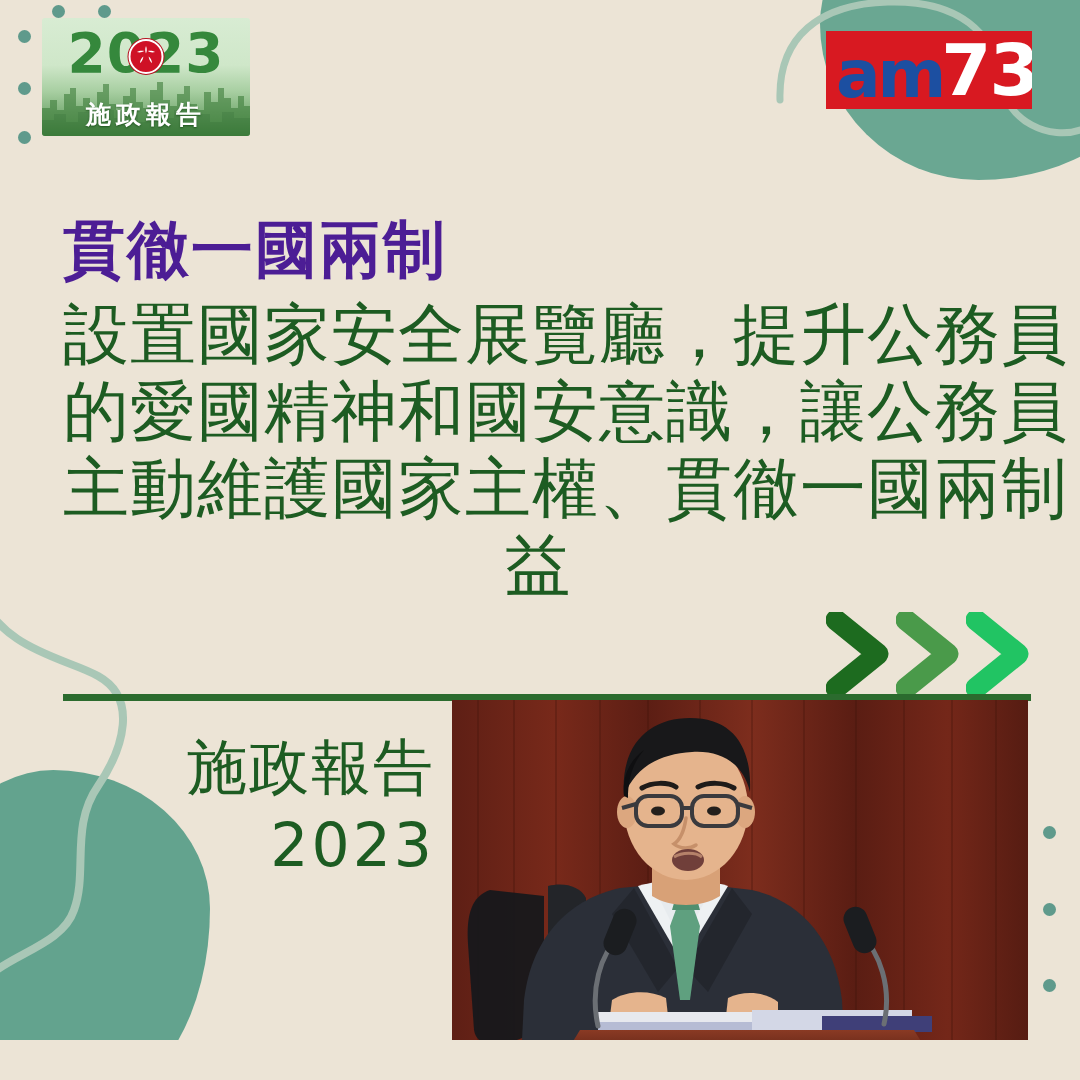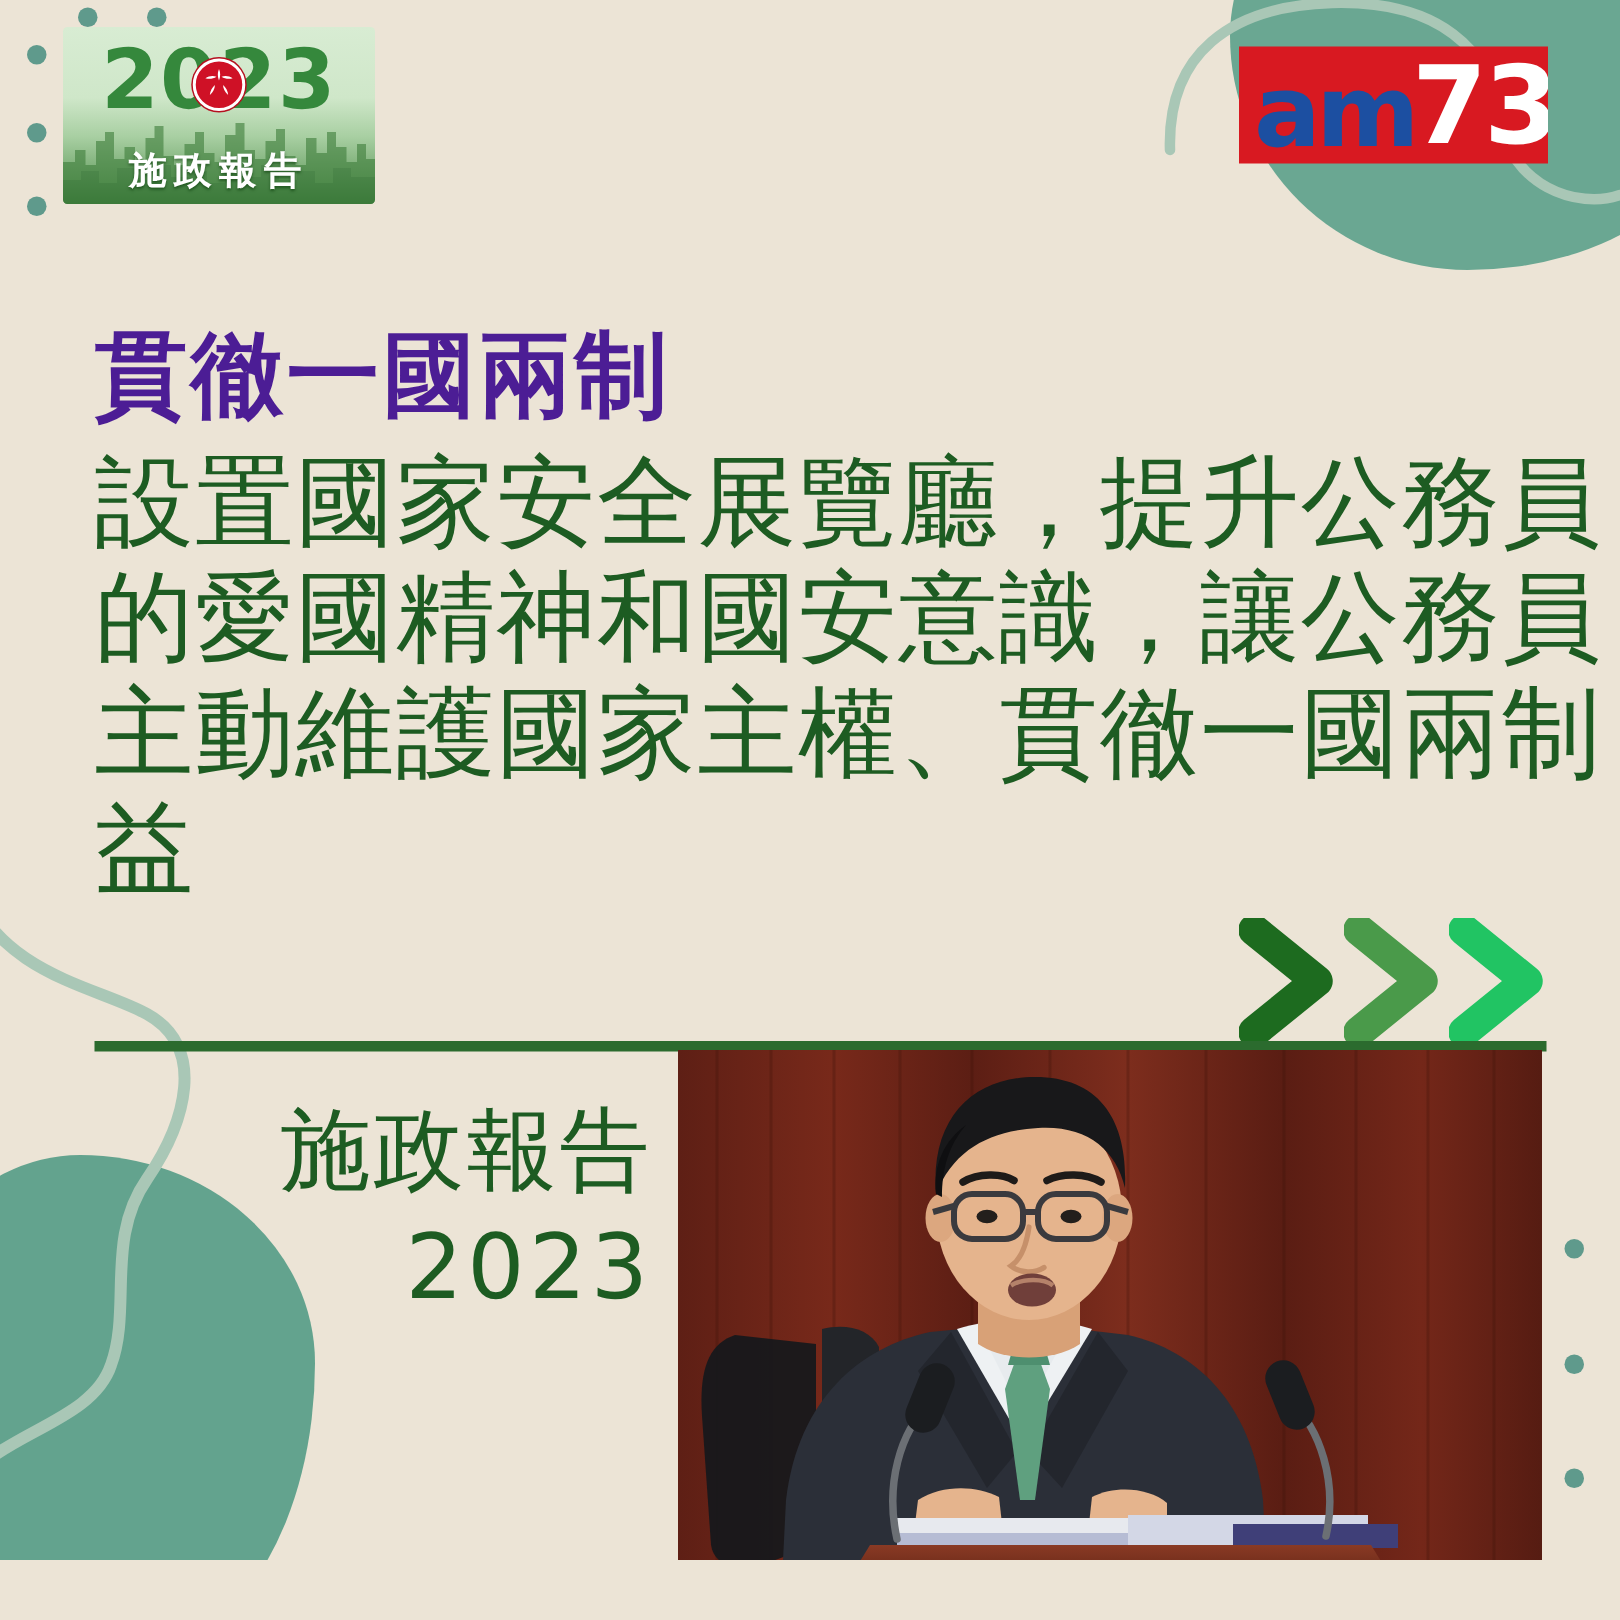--- a/index.html
+++ b/index.html
@@ -75,20 +75,21 @@
     position:absolute;left:63px;top:152px;width:940px;
     color:#4c1d95;font-weight:bold;font-size:62px;line-height:104px;
     letter-spacing:2px;
     font-family:"DejaVu Sans","Liberation Sans",sans-serif;
     margin-top:46px;
   }
   .body-copy{
     position:absolute;left:63px;top:296px;width:950px;
     color:#1d5c22;font-size:66px;line-height:77px;letter-spacing:1px;
     font-family:"DejaVu Sans","Liberation Sans",sans-serif;
+    text-align:center;
   }
   .body-copy .line{display:block;white-space:nowrap;}
 
   
   .chevrons{position:absolute;left:826px;top:612px;width:212px;height:84px;}
   .chev{position:absolute;top:0;width:66px;height:84px;}
   .chev svg{display:block;}
 
   
   .divider{

